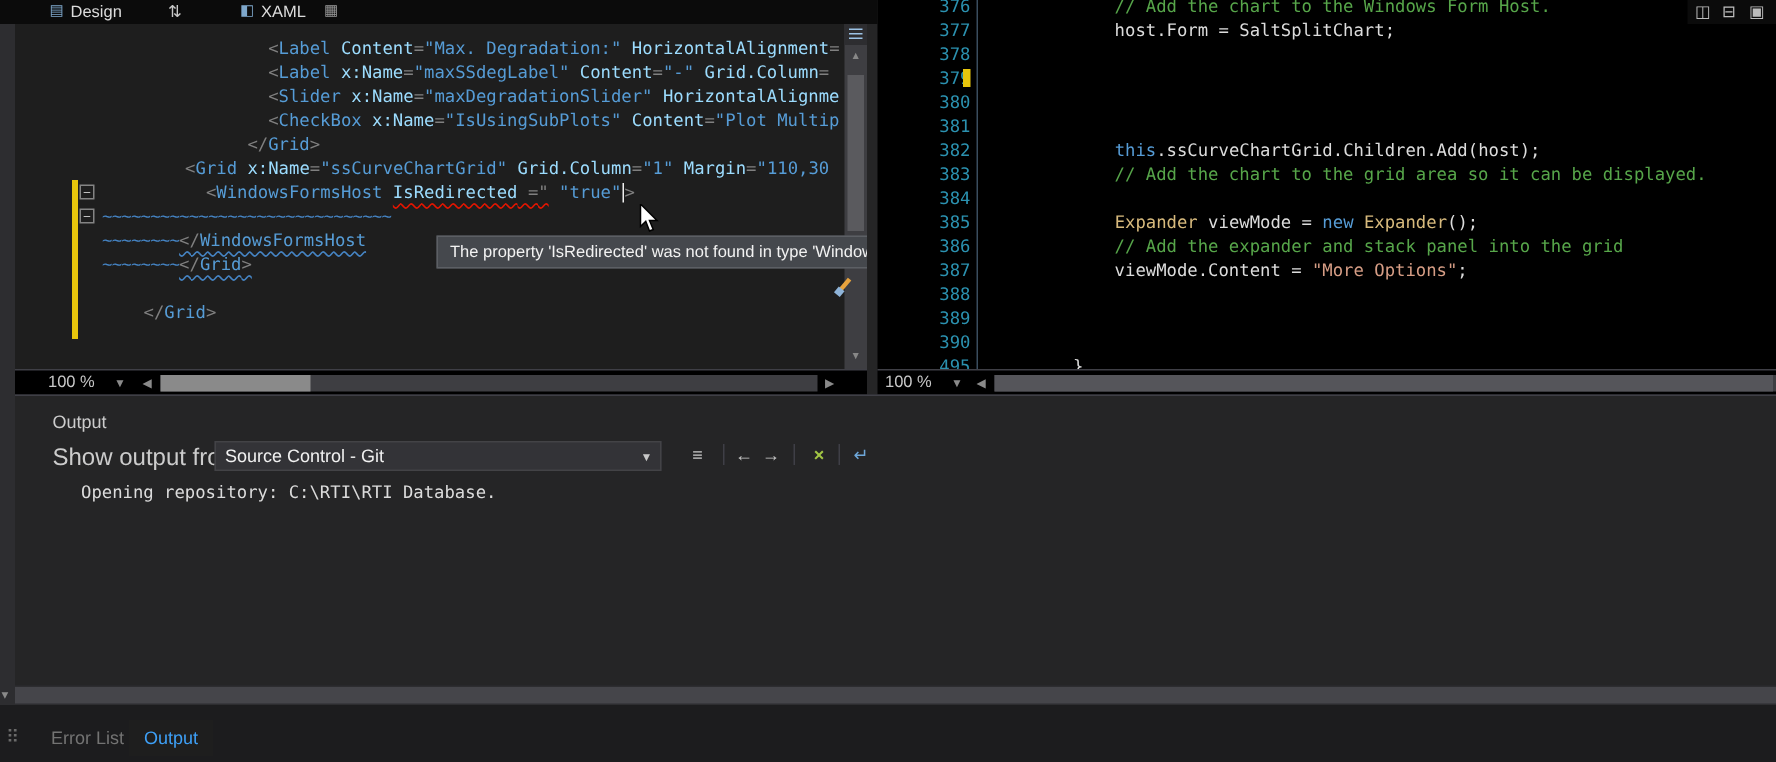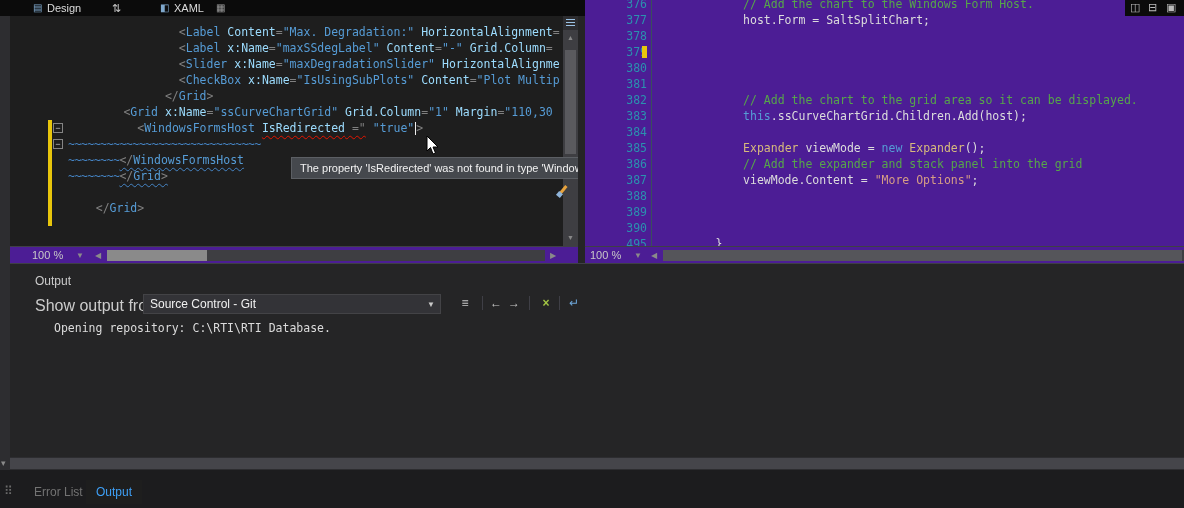--- a/index.html
+++ b/index.html
@@ -44,28 +44,28 @@
   .split-grip i { display:block; height:1px; background:#9cc3e5; margin-bottom:2px; }
 
   #xaml-tooltip { left:281px; top:141px; height:22px; background:#45484d; border:1px solid #5c5f64; color:#f2f2f2;
                   font-size:11px; line-height:20px; padding:0 8px; white-space:nowrap; z-index:8; }
 
   .quick-icon { left:546px; top:168px; width:14px; height:14px; z-index:9; }
   .quick-icon .rod { position:absolute; left:6px; top:1px; width:3px; height:9px; background:#e8a33d; transform:rotate(40deg); }
   .quick-icon .tip { position:absolute; left:1px; top:8px; width:5px; height:5px; background:#8fb4d9; transform:rotate(40deg); }
 
   
-  .zoombar { top:246px; height:17px; background:#4c1d95; border-top:1px solid #3f3f46; color:#c8c8c8; font-size:11px; }
+  .zoombar { top:246px; height:17px; background:#000000; border-top:1px solid #3f3f46; color:#c8c8c8; font-size:11px; }
   .zoombar span { position:absolute; top:2px; line-height:13px; }
   .ztrack { position:absolute; top:3px; height:11px; background:#3e3e42; }
   .zthumb { position:absolute; top:3px; height:11px; background:#8a8a8a; }
   .zarrow { color:#8a8a8a; font-size:8px; }
 
   
-  #cs-pane { left:585px; top:0; width:599px; height:246px; background:#4c1d95; overflow:hidden; }
+  #cs-pane { left:585px; top:0; width:599px; height:246px; background:#000000; overflow:hidden; }
   #cs-gutter { position:absolute; left:20px; top:-4px; width:42px; text-align:right; }
   #cs-gutter .ln { height:16px; line-height:16px; font-family:"DejaVu Sans Mono",monospace; font-size:11.5px; color:#2b91af; }
   #cs-code { position:absolute; left:75px; top:-4px; right:0; }
   .gutter-line { left:66px; top:0; width:1px; height:246px; background:#3a4d5e; }
   .save-marker { left:57px; width:5px; background:#e8c60c; }
 
   
   #output-panel { left:10px; top:263px; width:1174px; height:194px; background:#252526; border-top:1px solid #3f3f46; }
   #output-title { position:absolute; left:25px; top:10px; font-size:12px; color:#cccccc; }
   #output-toolbar { position:absolute; left:0; top:28px; width:100%; height:26px; }
@@ -185,22 +185,22 @@
       </div>
     <div class="abs save-marker" style="top:46px; height:12px;"></div>
     <div class="abs gutter-line"></div>
     <div id="cs-code">
         <div class="code-line"><span class="tk-cm">            // Add the chart to the Windows Form Host.</span></div>
         <div class="code-line"><span class="tk-txt">            host.Form = SaltSplitChart;</span></div>
         <div class="code-line"></div>
         <div class="code-line"></div>
         <div class="code-line"></div>
         <div class="code-line"></div>
+        <div class="code-line"><span class="tk-txt">            </span><span class="tk-kw">this</span><span class="tk-txt">.ssCurveChartGrid.Children.Add(host);</span></div>
         <div class="code-line"><span class="tk-cm">            // Add the chart to the grid area so it can be displayed.</span></div>
-        <div class="code-line"><span class="tk-txt">            </span><span class="tk-kw">this</span><span class="tk-txt">.ssCurveChartGrid.Children.Add(host);</span></div>
         <div class="code-line"></div>
         <div class="code-line"><span class="tk-txt">            </span><span class="tk-ty">Expander</span><span class="tk-txt"> viewMode = </span><span class="tk-kw">new</span><span class="tk-txt"> </span><span class="tk-ty">Expander</span><span class="tk-txt">();</span></div>
         <div class="code-line"><span class="tk-cm">            // Add the expander and stack panel into the grid</span></div>
         <div class="code-line"><span class="tk-txt">            viewMode.Content = </span><span class="tk-str">"More Options"</span><span class="tk-txt">;</span></div>
         <div class="code-line"></div>
         <div class="code-line"></div>
         <div class="code-line"></div>
         <div class="code-line"><span class="tk-txt">        }</span></div>
       </div>
   </div>

